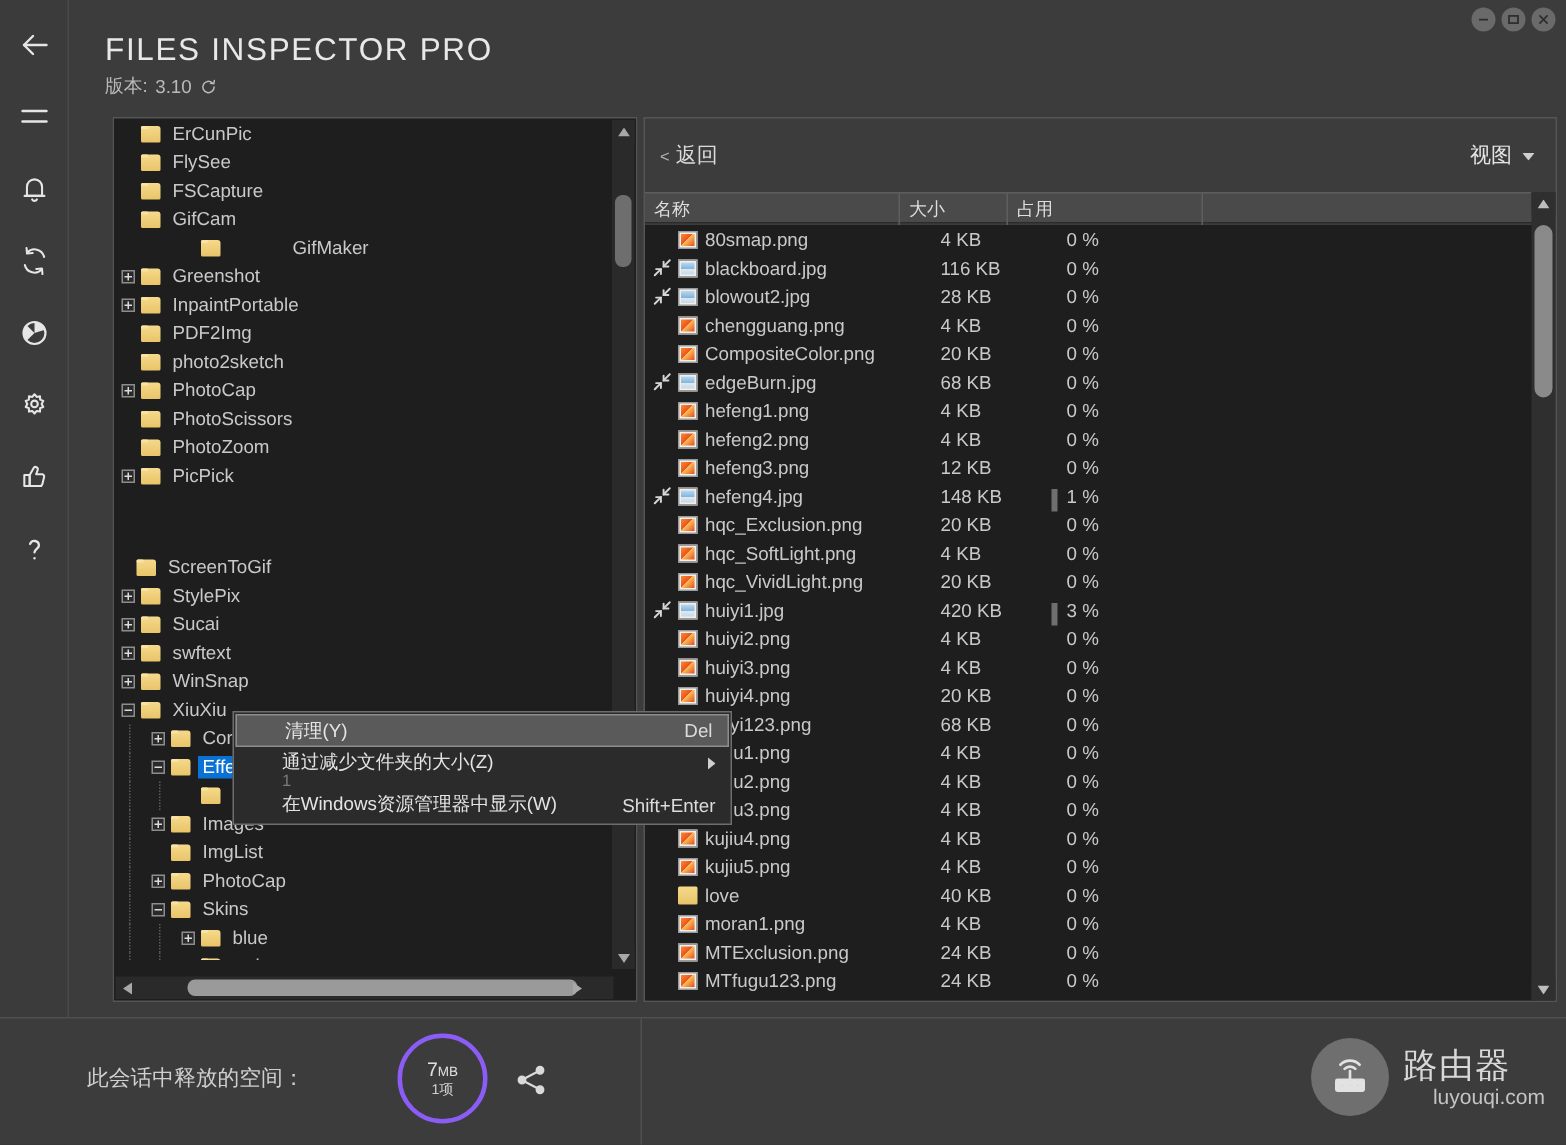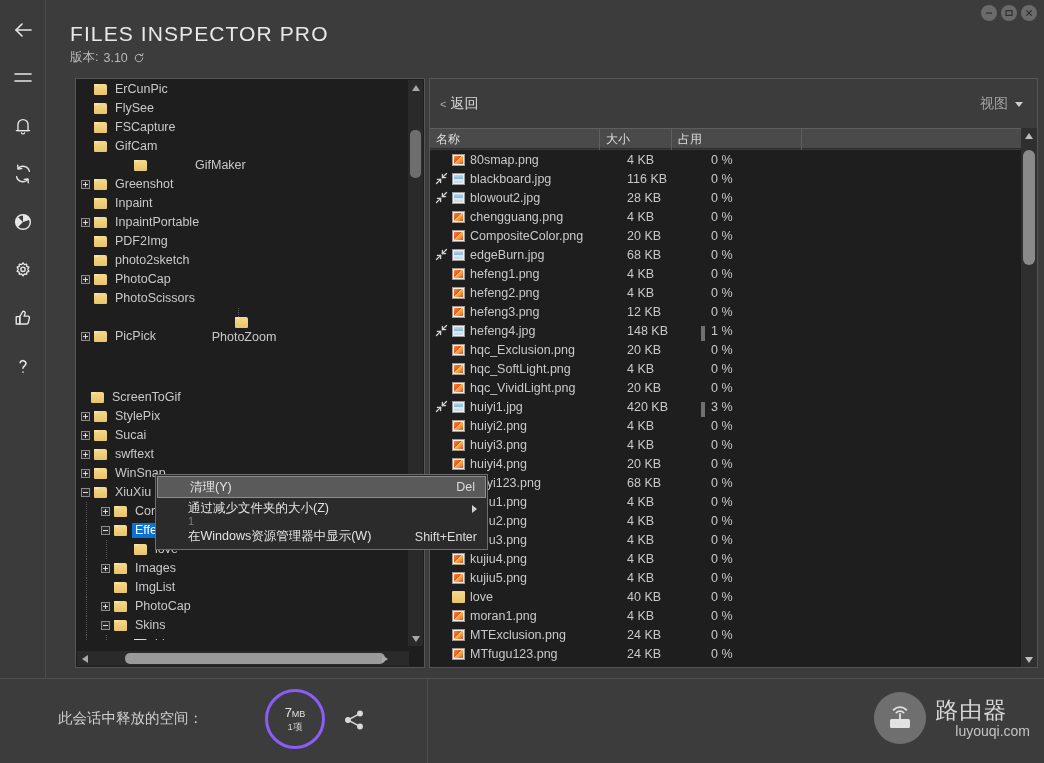--- a/index.html
+++ b/index.html
@@ -121,21 +121,21 @@
     position: absolute; left: 429px; top: 78px; width: 609px; height: 590px;
     background: #3c3c3c; border: 1px solid #555;
   }
   #rp-top { position: relative; height: 49px; }
   #back-link {
     position: absolute; left: 10px; top: 16px; font-size: 14px; color: #dcdcdc;
     cursor: pointer; display: flex; align-items: baseline; gap: 4px;
   }
   #back-link .chev { font-size: 11px; color: #b0b0b0; }
   #view-menu {
-    position: absolute; right: 14px; top: 16px; font-size: 14px; color: #a3a3a3;
+    position: absolute; right: 14px; top: 16px; font-size: 14px; color: #e5e5e5;
     cursor: pointer; display: flex; align-items: center; gap: 7px;
   }
   #list-head {
     position: relative; height: 21px; background: #4a4a4a;
     border-top: 1px solid #5e5e5e; border-bottom: 1px solid #2b2b2b;
     display: flex; font-size: 12px; color: #dedede;
   }
   .hcell {
     height: 21px; display: flex; align-items: center; padding-left: 6px;
     border-right: 1px solid #5e5e5e; cursor: pointer;
@@ -341,25 +341,20 @@
           <div class="exp-none" style="border-left: 1px dotted rgb(90, 90, 90);"></div>
           <div class="folder"></div>
           <span class="tlabel">GifMaker</span>
         </div>
         <div class="tnode" style="padding-left: 4px;">
           <div class="exp plus"></div>
           <div class="folder"></div>
           <span class="tlabel">Greenshot</span>
         </div>
         <div class="tnode" style="padding-left: 4px;">
-          <div class="exp-none" style="border-left: 1px dotted rgb(90, 90, 90);"></div>
-          <div class="folder"></div>
-          <span class="tlabel">Inpaint</span>
-        </div>
-        <div class="tnode" style="padding-left: 4px;">
           <div class="exp plus"></div>
           <div class="folder"></div>
           <span class="tlabel">InpaintPortable</span>
         </div>
         <div class="tnode" style="padding-left: 4px;">
           <div class="exp-none" style="border-left: 1px dotted rgb(90, 90, 90);"></div>
           <div class="folder"></div>
           <span class="tlabel">PDF2Img</span>
         </div>
         <div class="tnode" style="padding-left: 4px;">
@@ -370,21 +365,21 @@
         <div class="tnode" style="padding-left: 4px;">
           <div class="exp plus"></div>
           <div class="folder"></div>
           <span class="tlabel">PhotoCap</span>
         </div>
         <div class="tnode" style="padding-left: 4px;">
           <div class="exp-none" style="border-left: 1px dotted rgb(90, 90, 90);"></div>
           <div class="folder"></div>
           <span class="tlabel">PhotoScissors</span>
         </div>
-        <div class="tnode" style="padding-left: 4px; flex-direction: column;">
+        <div class="tnode" style="padding-left: 4px;">
           <div class="exp-none" style="border-left: 1px dotted rgb(90, 90, 90);"></div>
           <div class="folder"></div>
           <span class="tlabel">PhotoZoom</span>
         </div>
         <div class="tnode" style="padding-left: 4px;">
           <div class="exp plus"></div>
           <div class="folder"></div>
           <span class="tlabel">PicPick</span>
         </div>
         <div class="tnode" style="padding-left: 1px; margin-top: 42px;">

